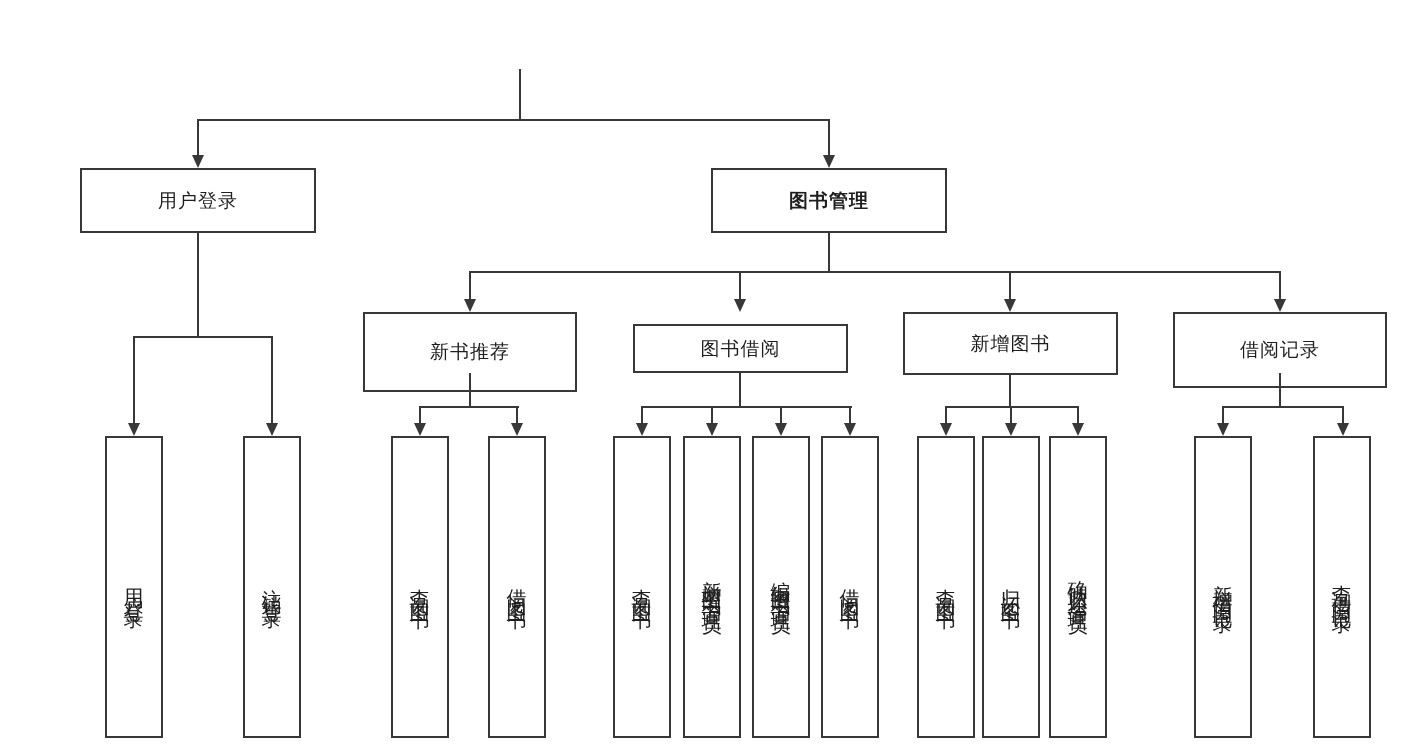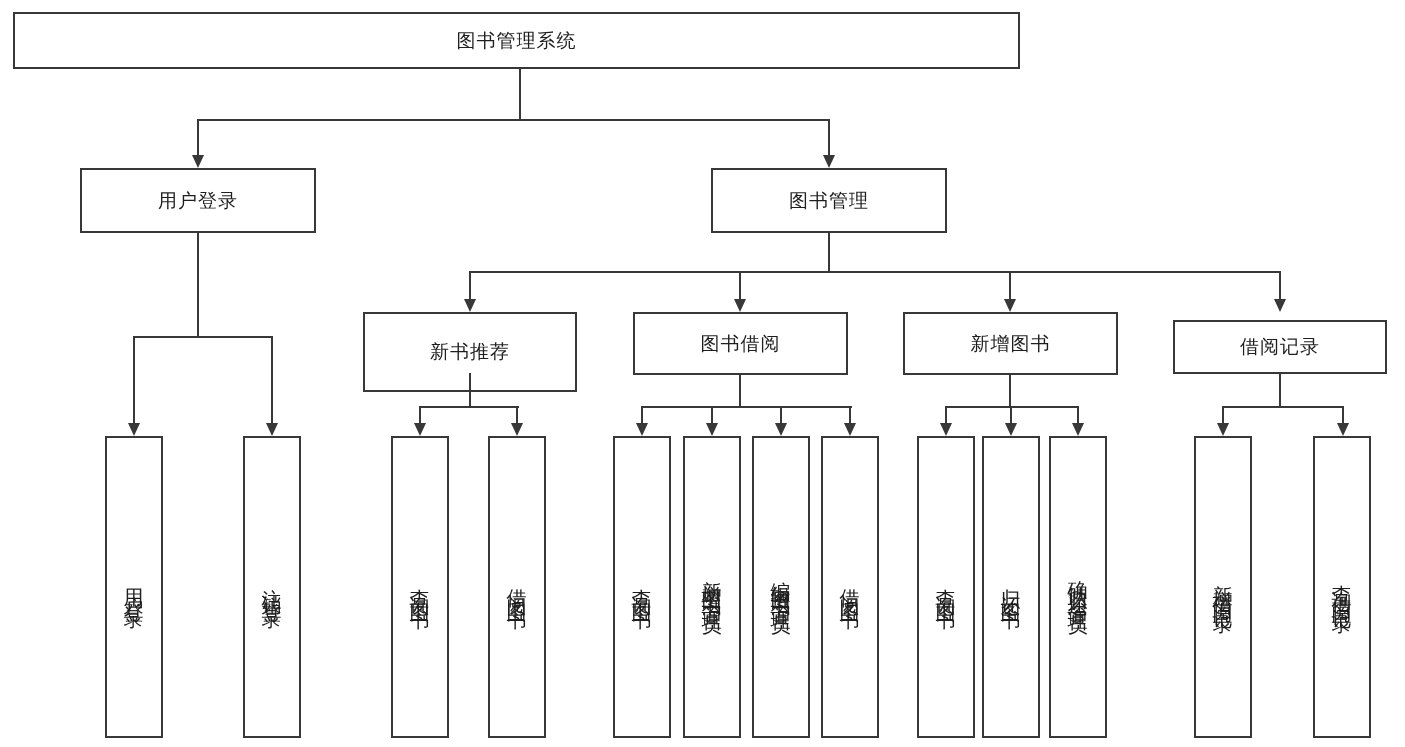--- a/index.html
+++ b/index.html
@@ -63,35 +63,32 @@
     letter-spacing:1px;
     z-index:5;
     opacity:.9;
   }
 </style>
 </head>
 <body>
 
 <div class="canvas">
 
-  <div class="box" style="left:13px;top:12px;width:1007px;height:57px;">
-    <span>图书管理系统</span>
-  </div>
 
   <div class="vline" style="left:519px;top:69px;height:50px;"></div>
   <div class="hline" style="left:197px;top:119px;width:633px;"></div>
   <div class="vline" style="left:197px;top:119px;height:37px;"></div>
   <div class="arrow" style="left:192px;top:155px;"></div>
   <div class="vline" style="left:828px;top:119px;height:37px;"></div>
   <div class="arrow" style="left:823px;top:155px;"></div>
 
   <div class="box" style="left:80px;top:168px;width:236px;height:65px;">
     <span>用户登录</span>
   </div>
-  <div class="box" style="left:711px;top:168px;width:236px;height:65px;">
+  <div class="box" style="left:711px;top:168px;width:236px;height:65px;font-weight:bold;">
     <span>图书管理</span>
   </div>
 
   <div class="vline" style="left:197px;top:233px;height:105px;"></div>
   <div class="hline" style="left:133px;top:336px;width:140px;"></div>
   <div class="vline" style="left:133px;top:336px;height:88px;"></div>
   <div class="arrow" style="left:128px;top:423px;"></div>
   <div class="vline" style="left:271px;top:336px;height:88px;"></div>
   <div class="arrow" style="left:266px;top:423px;"></div>
 
@@ -109,27 +106,27 @@
   <div class="vline" style="left:739px;top:271px;height:29px;"></div>
   <div class="arrow" style="left:734px;top:299px;"></div>
   <div class="vline" style="left:1009px;top:271px;height:29px;"></div>
   <div class="arrow" style="left:1004px;top:299px;"></div>
   <div class="vline" style="left:1279px;top:271px;height:29px;"></div>
   <div class="arrow" style="left:1274px;top:299px;"></div>
 
   <div class="box" style="left:363px;top:312px;width:214px;height:80px;">
     <span>新书推荐</span>
   </div>
-  <div class="box" style="left:633px;top:312px;width:215px;height:63px;align-items:center;">
+  <div class="box" style="left:633px;top:324px;width:215px;height:49px;align-items:center;">
     <span>图书借阅</span>
   </div>
   <div class="box" style="left:903px;top:312px;width:215px;height:63px;">
     <span>新增图书</span>
   </div>
-  <div class="box" style="left:1173px;top:320px;width:214px;height:54px;">
+  <div class="box" style="left:1173px;top:312px;width:214px;height:76px;">
     <span>借阅记录</span>
   </div>
 
   <div class="vline" style="left:469px;top:373px;height:35px;"></div>
   <div class="hline" style="left:419px;top:406px;width:100px;"></div>
   <div class="vline" style="left:419px;top:406px;height:18px;"></div>
   <div class="arrow" style="left:414px;top:423px;"></div>
   <div class="vline" style="left:516px;top:406px;height:18px;"></div>
   <div class="arrow" style="left:511px;top:423px;"></div>
 

